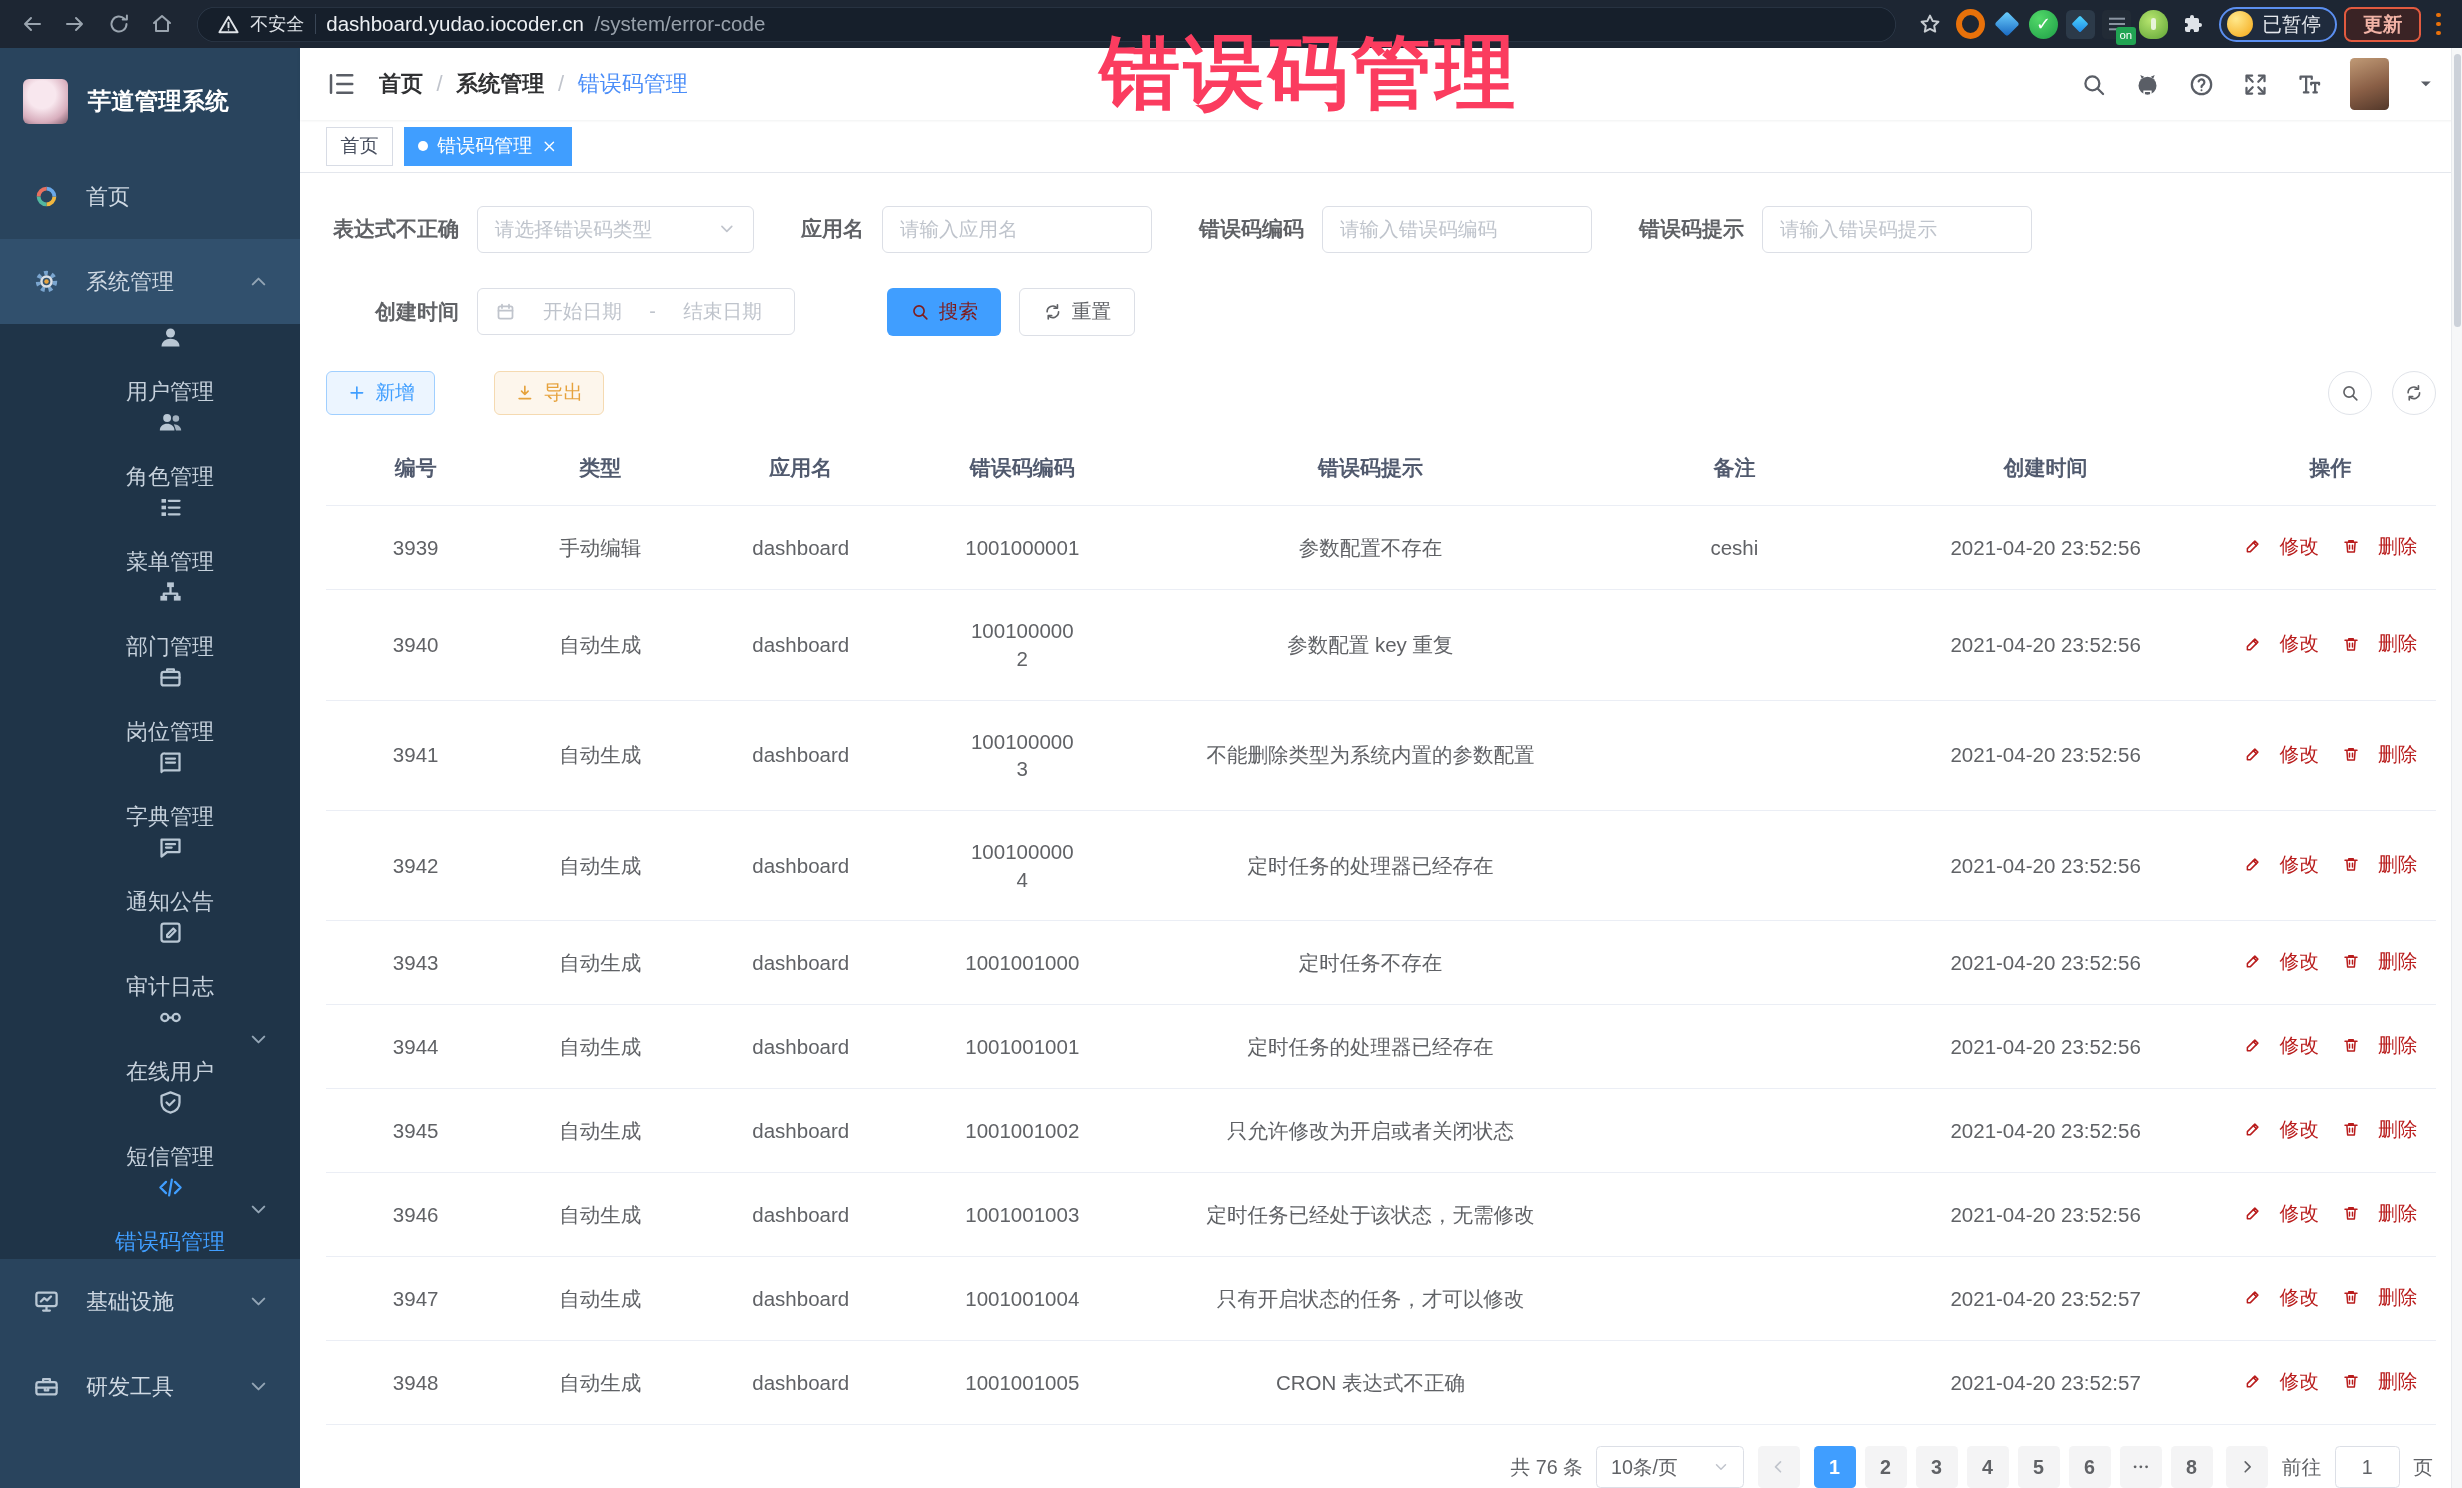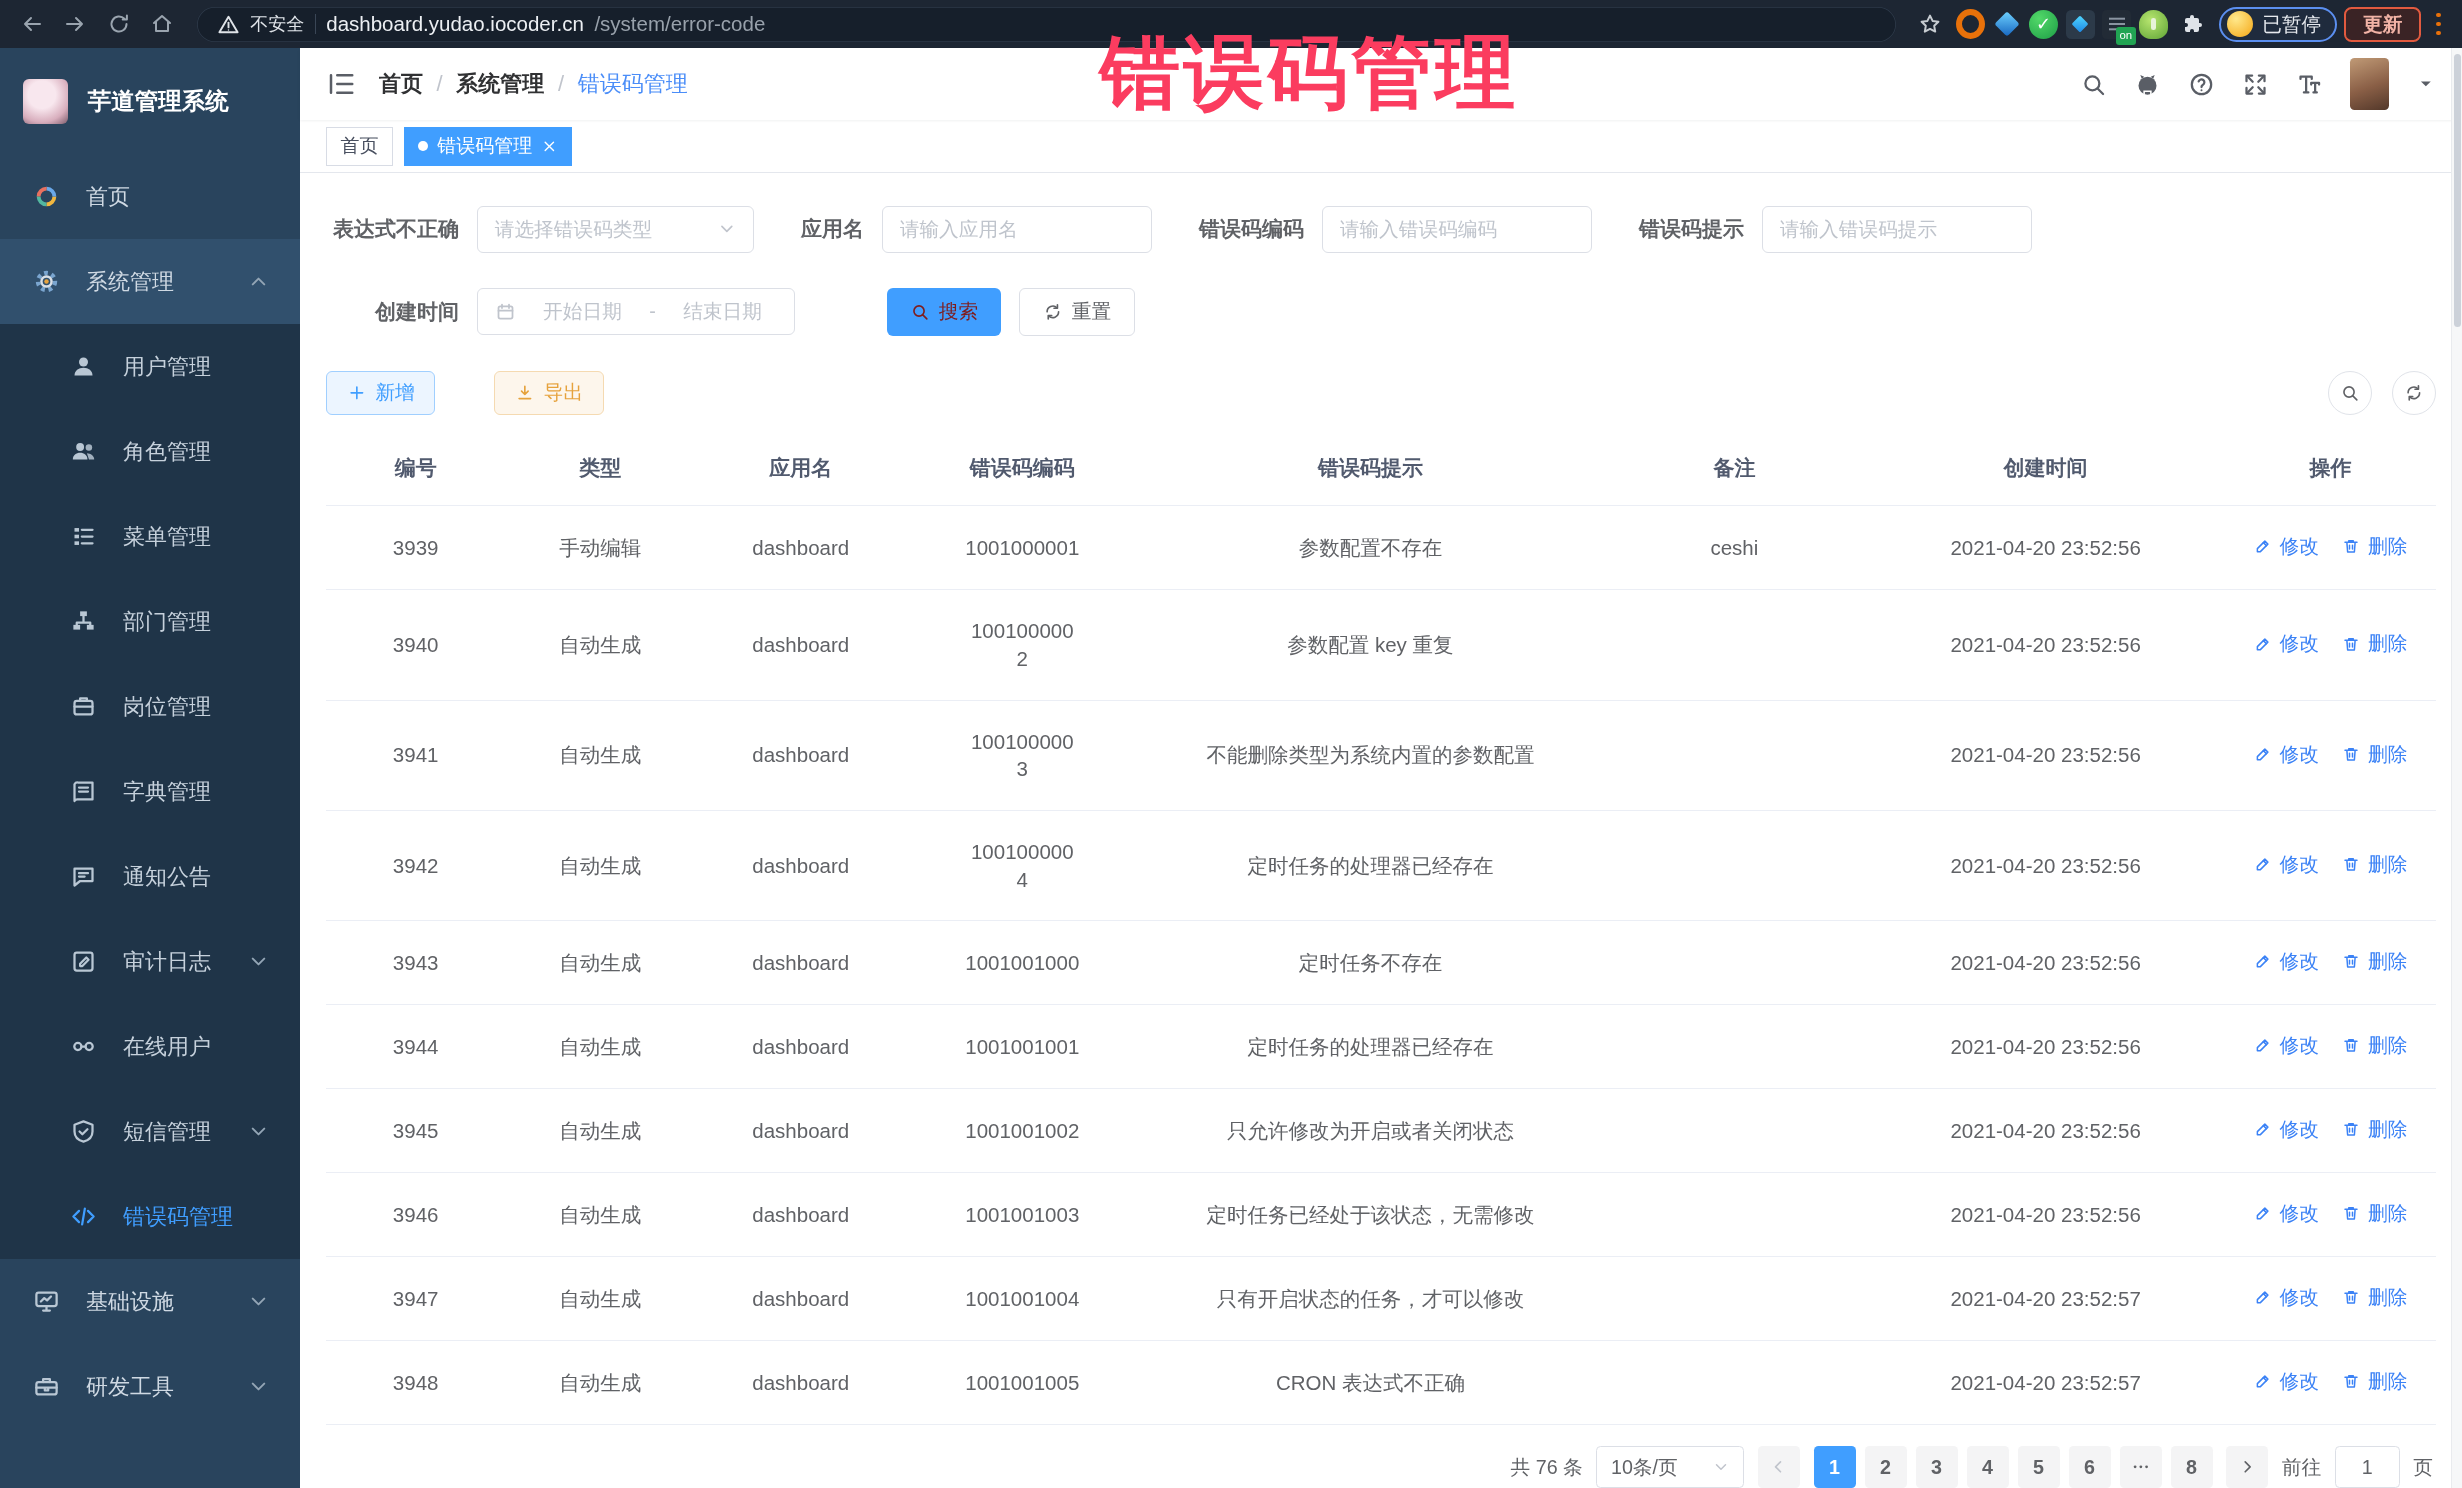--- a/index.html
+++ b/index.html
@@ -44,21 +44,21 @@
   .sidebar { width:300px; flex:none; background:#29445d; display:flex; flex-direction:column; overflow:hidden; }
   .logo-row { height:106px; display:flex; align-items:center; gap:19.7px; padding-left:23px; flex:none; }
   .logo-img { width:45px; height:45px; border-radius:6px; background:radial-gradient(circle at 42% 35%,#f8e7ee 0 35%,#d8aebd 70%,#7a5a6a); flex:none; }
   .logo-title { color:#fff; font-size:23.5px; font-weight:bold; white-space:nowrap; }
   .menu { flex:1; }
   .menu-item { height:85px; display:flex; align-items:center; gap:26px; padding:0 30px 0 33px; color:#cfd9e3; font-size:22px; cursor:pointer; white-space:nowrap; }
   .menu-item.parent-active { background:#31506d; }
   .mi { width:27px; height:27px; flex:none; color:#b9c7d4; }
   .chev { width:23px; height:23px; margin-left:auto; color:#93a5b5; flex:none; }
   .submenu { background:#1f3448; }
-  .menu-sub-item { height:85px; display:flex; align-items:center; gap:26px; padding:0 30px 0 70px; color:#c6d1dc; font-size:22px; cursor:pointer; white-space:nowrap; }
+  .menu-sub-item { height:85px; display:flex; align-items:center; gap:26px; padding:0 30px 0 70px; color:#c6d1dc; font-size:22px; cursor:pointer; white-space:nowrap;flex-direction:column; }
   .menu-sub-item.active { color:#409eff; }
   .menu-sub-item.active .mi { color:#409eff; }
 
   
   .main { flex:1; display:flex; flex-direction:column; background:#fff; min-width:0; position:relative; }
   .navbar { height:76px; display:flex; align-items:center; padding:0 26px; box-shadow:0 0.8px 3px rgba(0,21,41,.08); position:relative; z-index:2; background:#fff; }
   .nav-ic { width:30px; height:30px; color:#5a5e66; cursor:pointer; }
   .breadcrumb { margin-left:23px; display:flex; align-items:center; gap:13.6px; font-size:22px; }
   .crumb { color:#303133; font-weight:600; }
   .crumb.last { color:#4a8df8; font-weight:400; }
@@ -100,21 +100,21 @@
   .btn.add { height:44px; background:#ecf5ff; border:0.8px solid #a0cfff; color:#409eff; padding:0 19.7px; }
   .btn.export { height:44px; background:#fdf6ec; border:0.8px solid #f5dab1; color:#e6a23c; padding:0 19.7px; margin-left:18px; }
   .tool-circles { margin-left:auto; display:flex; gap:19.7px; }
   .circle-btn { width:44px; height:44px; border:0.8px solid #e0e3e9; border-radius:50%; display:inline-flex; align-items:center; justify-content:center; color:#606266; cursor:pointer; background:#fff; }
   .circle-btn .i { width:19.7px; height:19.7px; }
 
   
   table.grid { width:100%; border-collapse:collapse; table-layout:fixed; }
   .grid th { font-size:21px; color:#515a6e; font-weight:bold; padding:19.7px 6px 23px; text-align:center; border-bottom:0.8px solid #ebeef5; white-space:nowrap; }
   .grid td { font-size:20.5px; color:#606266; text-align:center; padding:27px 6px; border-bottom:0.8px solid #ebeef5; line-height:1.35; word-break:break-all; }
-  .op { color:#3b82f6; font-size:19.7px; display:inline-flex; align-items:center; gap:8px; cursor:pointer; text-decoration:none; white-space:nowrap; }
+  .op { color:#b91c1c; font-size:19.7px; display:inline-flex; align-items:center; gap:18px; cursor:pointer; text-decoration:none; white-space:nowrap; }
   .op .i { width:18px; height:18px; }
   .op + .op { margin-left:23px; }
 
   
   .pagination { display:flex; justify-content:flex-end; align-items:center; gap:13.6px; margin:21px 3px 0; font-size:19.7px; color:#606266; }
   .psize { width:148px; height:42px; border:0.8px solid #dcdfe6; border-radius:4.5px; display:flex; align-items:center; justify-content:space-between; padding:0 13.6px; cursor:pointer; background:#fff; }
   .psize .i { width:18px; height:18px; color:#c0c4cc; }
   .pages { display:inline-flex; gap:9px; }
   .pbtn { min-width:42px; height:42px; background:#f4f4f5; border-radius:4.5px; display:inline-flex; align-items:center; justify-content:center; color:#606266; font-weight:600; font-size:19.7px; cursor:pointer; padding:0 6px; }
   .pbtn.active { background:#409eff; color:#fff; }

